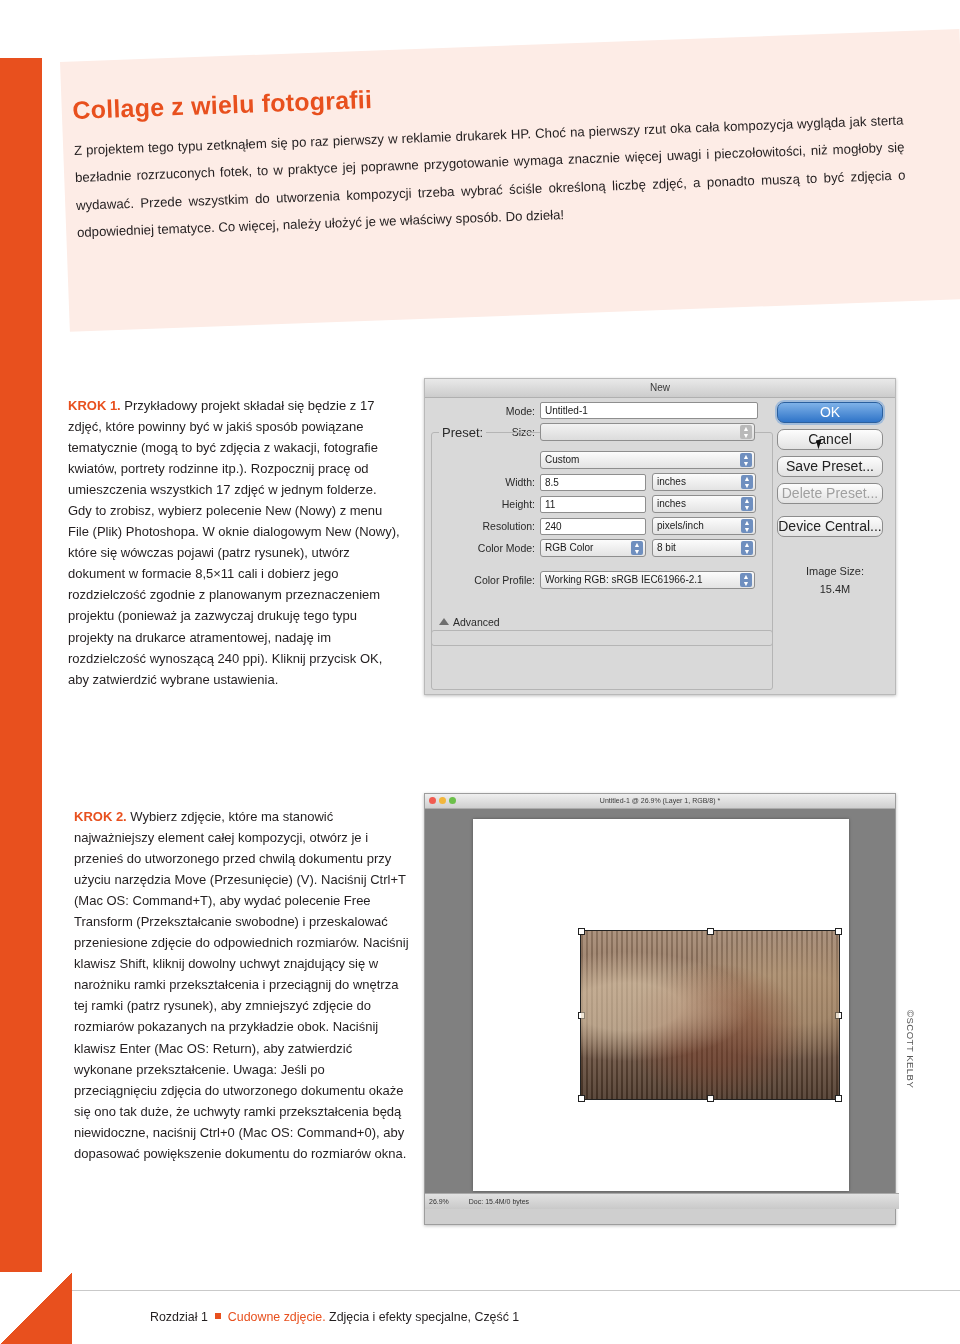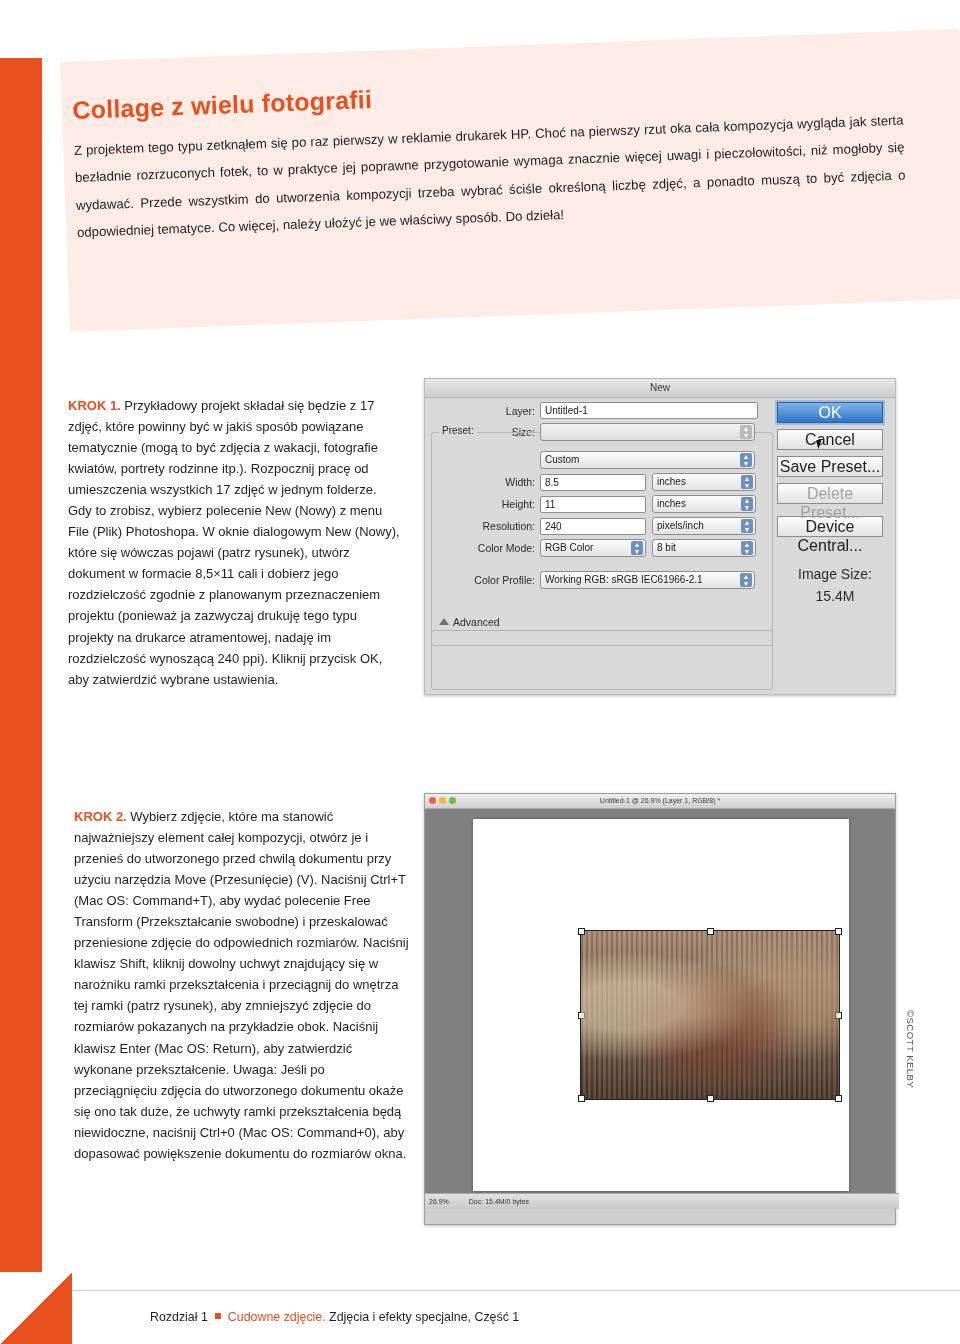--- a/index.html
+++ b/index.html
@@ -81,34 +81,34 @@
     position:relative;
   }
   .unitbox{
     width:94px;margin-left:6px;
   }
   .groupbox{
     position:absolute;left:6px;top:34px;width:340px;height:212px;
     border:1px solid #b5b5b5;border-radius:3px;
   }
   .grouplabel{
-    position:absolute;left:14px;top:27px;background:#d9d9d9;font-size:10px;color:#2a2a2a;padding:0 3px;
+    position:absolute;left:14px;top:27px;background:#d9d9d9;font-size:13px;color:#2a2a2a;padding:0 3px;
   }
   .btn{
     display:block;width:104px;height:19px;margin:0 0 6px 0;
-    background:linear-gradient(#fdfdfd,#e2e2e2);border:1px solid #8c8c8c;border-radius:0;
-    font-size:16px;color:#222;text-align:center;line-height:19px;
+    background:linear-gradient(#fdfdfd,#e2e2e2);border:1px solid #8c8c8c;border-radius:7px;
+    font-size:14px;color:#222;text-align:center;line-height:19px;
   }
   .btn.primary{
     background:linear-gradient(#7fb2e8,#2f74c8);border-color:#2a5f9e;color:#fff;
     box-shadow:0 0 0 2px rgba(90,150,220,.45);
   }
   .btn.disabled{color:#a0a0a0;}
   .imgsize{
-    margin-top:26px;font-size:14px;color:#2a2a2a;text-align:center;line-height:1.6;
+    margin-top:26px;font-size:11px;color:#2a2a2a;text-align:center;line-height:1.6;
   }
   .advanced{
     position:absolute;left:14px;top:218px;font-size:10.5px;color:#2a2a2a;
   }
   .tri{
     display:inline-block;width:0;height:0;border-left:5px solid transparent;border-right:5px solid transparent;
     border-bottom:7px solid #6f6f6f;margin-right:4px;vertical-align:1px;
   }
   .advbox{
     position:absolute;left:6px;top:232px;width:340px;height:58px;border:1px solid #b5b5b5;border-radius:3px;
@@ -201,21 +201,21 @@
 
 <div class="step" id="step1">
   <p class="step-text"><span class="step-label">KROK 1.</span><span> Przykładowy projekt składał się będzie z 17 zdjęć, które powinny być w jakiś sposób powiązane tematycznie (mogą to być zdjęcia z wakacji, fotografie kwiatów, portrety rodzinne itp.). Rozpocznij pracę od umieszczenia wszystkich 17 zdjęć w jednym folderze. Gdy to zrobisz, wybierz polecenie New (Nowy) z menu File (Plik) Photoshopa. W oknie dialogowym New (Nowy), które się wówczas pojawi (patrz rysunek), utwórz dokument w formacie 8,5×11 cali i dobierz jego rozdzielczość zgodnie z planowanym przeznaczeniem projektu (ponieważ ja zazwyczaj drukuję tego typu projekty na drukarce atramentowej, nadaję im rozdzielczość wynoszącą 240 ppi). Kliknij przycisk OK, aby zatwierdzić wybrane ustawienia.</span></p>
 </div>
 
 <div class="fig1">
   <div class="titlebar">New</div>
   <div class="f1-body">
     <div class="f1-left">
       <div class="row">
-        <div class="lbl">Layer:</div>
+        <div class="lbl">Mode:</div>
         <div class="field" style="width:208px">Untitled-1</div>
       </div>
       <div class="groupbox"></div>
       <div class="grouplabel">Preset:</div>
 
       <div class="row">
         <div class="lbl">Size:</div>
         <div class="popup" style="width:205px;background:linear-gradient(#f2f2f2,#dcdcdc);color:#999;">
           <span></span>
           <span class="arrows" style="background:#b9b9b9">▲<br>▼</span>

